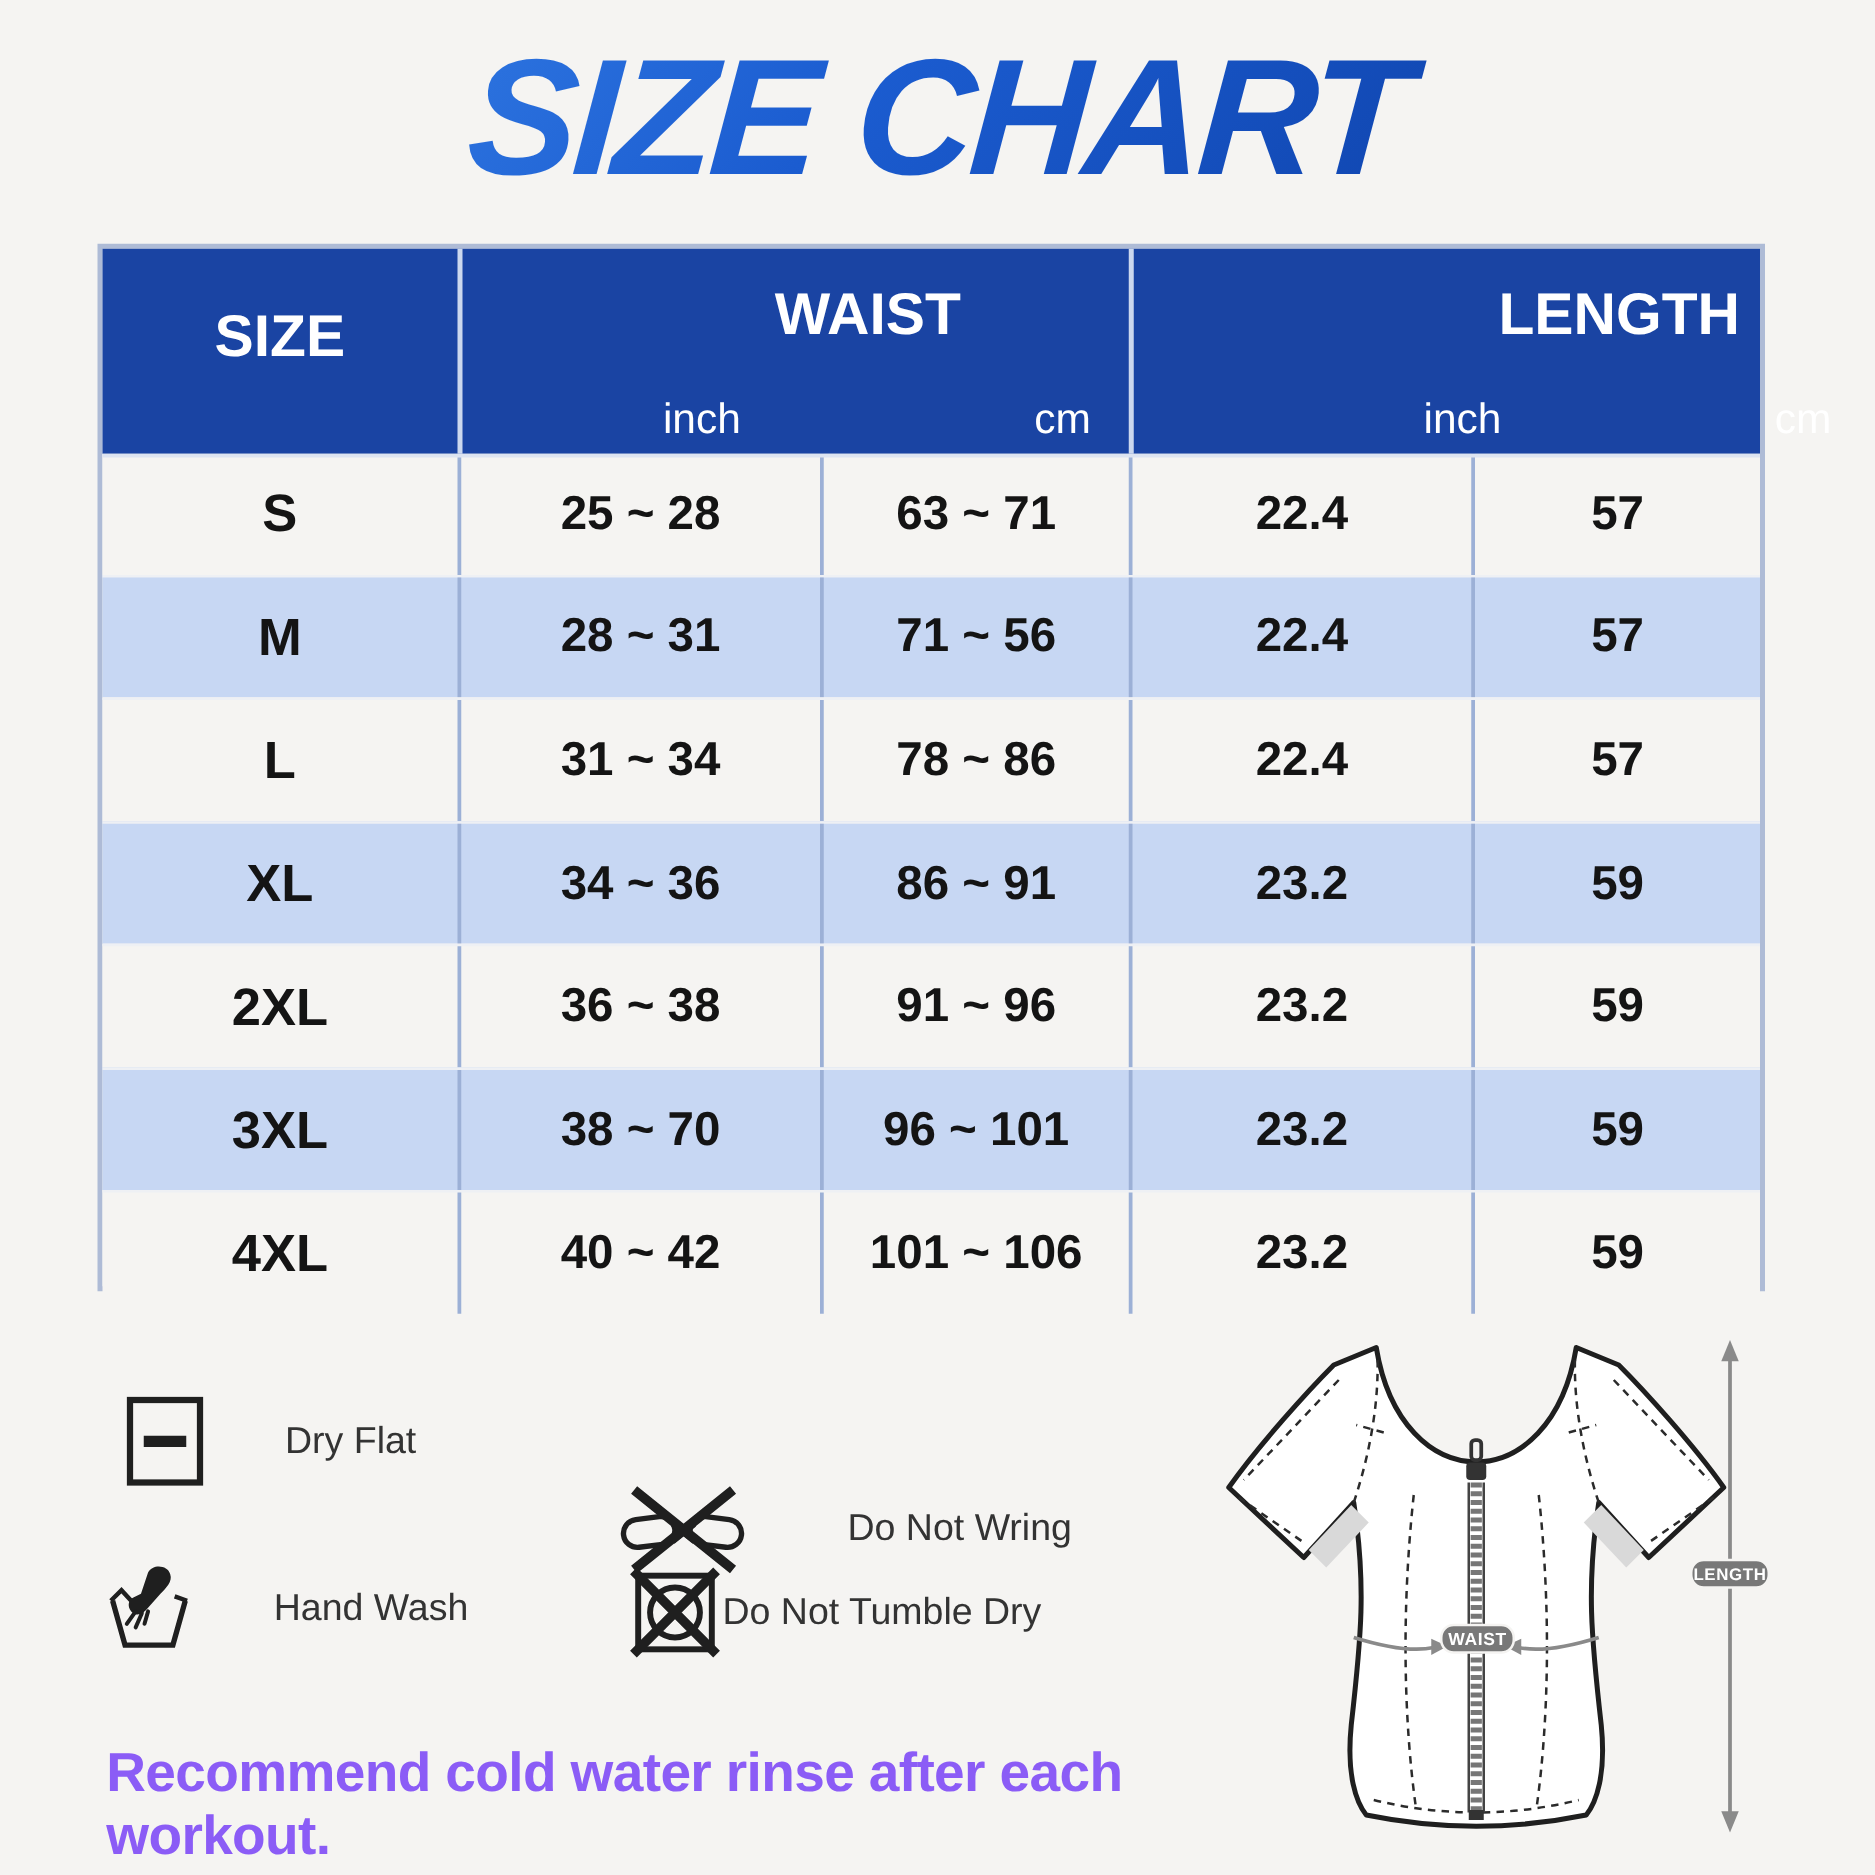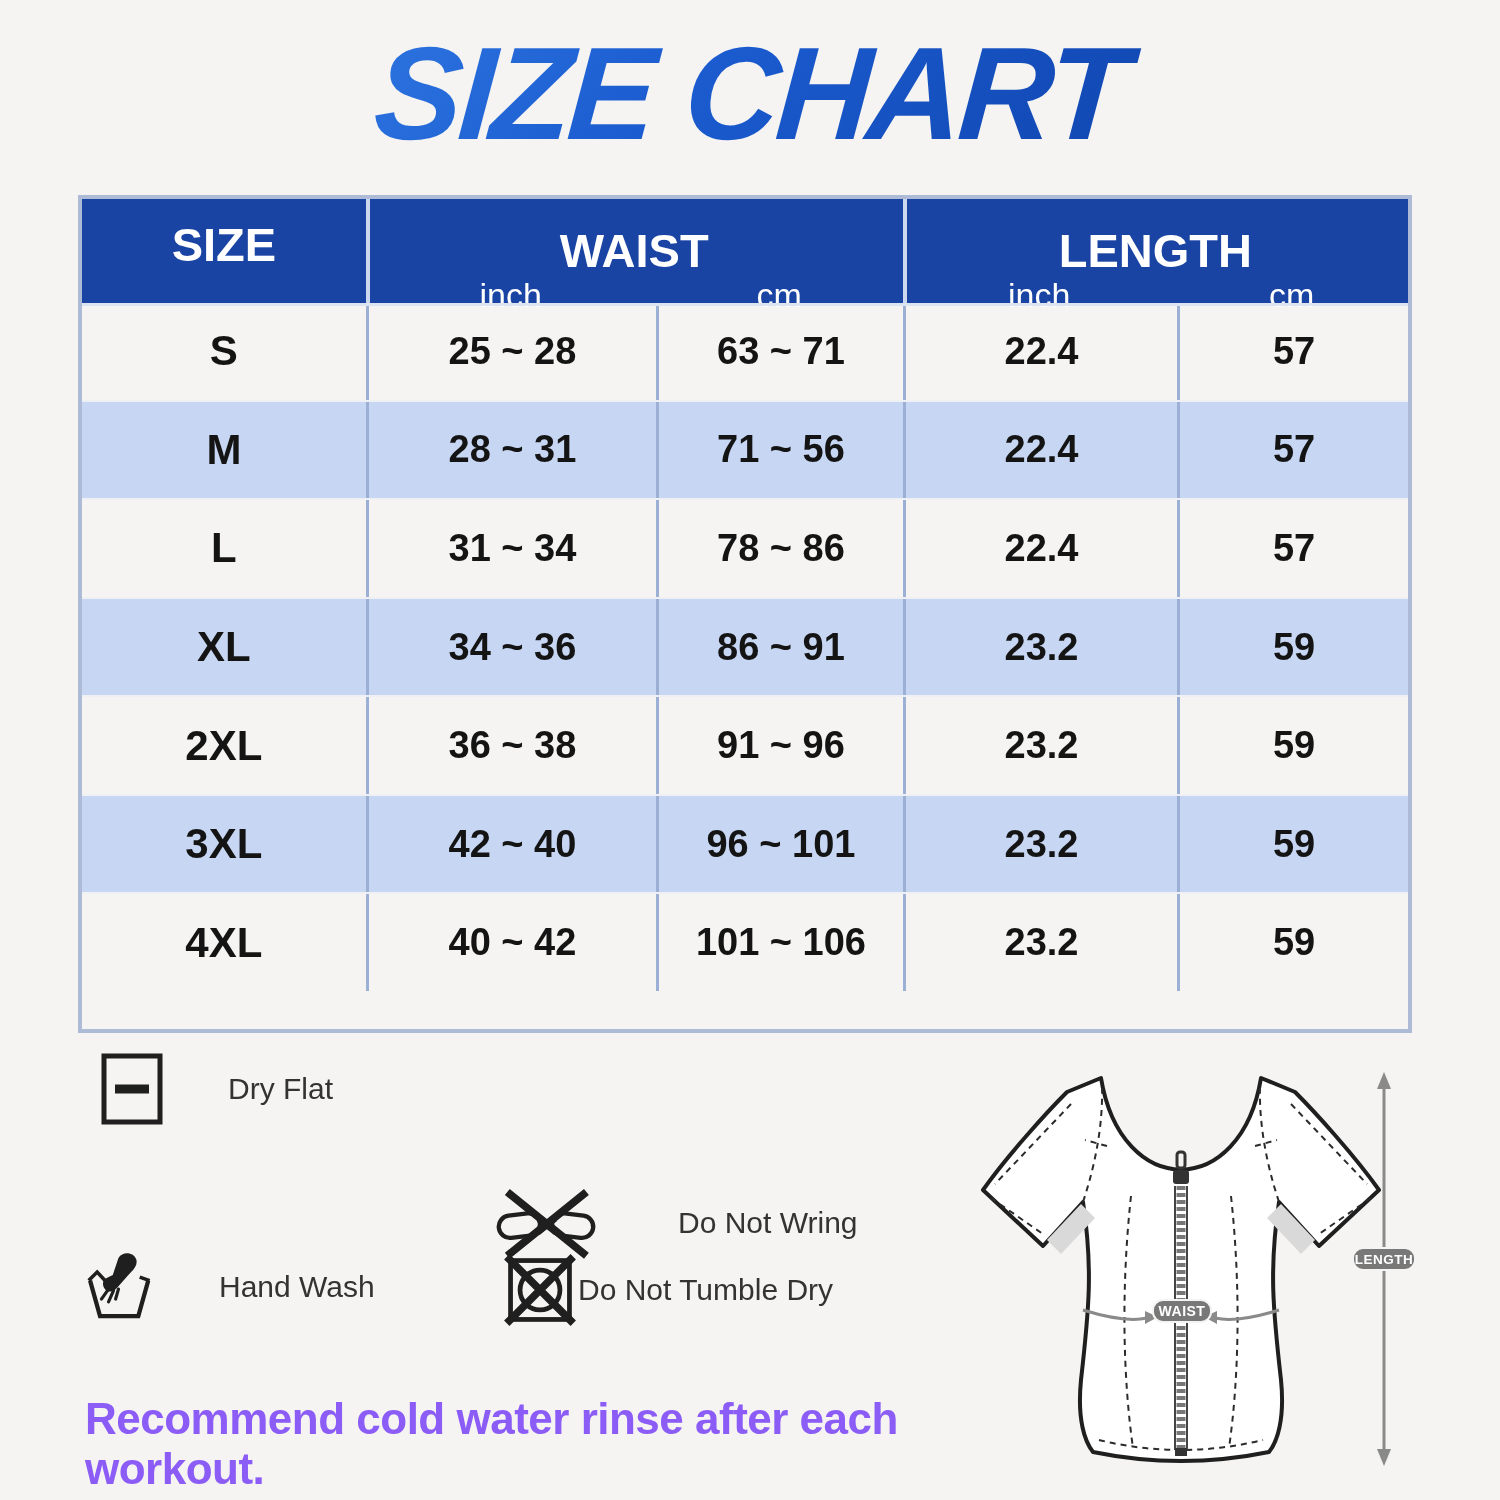--- a/index.html
+++ b/index.html
@@ -20,23 +20,24 @@
       -webkit-text-fill-color:transparent;color:transparent;
     }
   }
 
   
   .size-table{
     position:absolute;left:78px;top:195px;width:1334px;height:838px;
     border:4px solid #aebbd6;box-sizing:border-box;background:#f5f4f2;
   }
   .thead{
-    position:relative;height:104px;background:#1a44a3;color:#fff;
+    position:relative;height:164px;background:#1a44a3;color:#fff;
     display:grid;grid-template-columns:21.4% 21.9% 18.6% 20.7% 17.4%;
     grid-template-rows:75px 1fr;
+    gap:40px;
   }
   .th-size{
     grid-column:1;grid-row:1/3;display:flex;align-items:center;justify-content:center;
     font-size:47px;font-weight:700;padding-bottom:26px;box-sizing:border-box;
   }
   .group-label{
     display:flex;align-items:flex-end;justify-content:center;
     font-size:47px;font-weight:700;line-height:1;
   }
   .g-waist{grid-column:2/4;grid-row:1;}
@@ -62,21 +63,21 @@
     display:flex;align-items:center;justify-content:center;
     font-size:38px;font-weight:700;color:#141414;
   }
   .td + .td{border-left:3px solid #9cb0d6;}
   .td-size{font-size:42px;}
 
   
   .care-item{position:absolute;display:flex;align-items:center;}
   .care-item svg{display:block;flex:none;}
   .care-label{font-size:30px;color:#333;white-space:nowrap;}
-  .ci-dryflat{left:100px;top:1052px;}  .ci-dryflat .care-label{margin-left:64px;}
+  .ci-dryflat{left:100px;top:1116px;}  .ci-dryflat .care-label{margin-left:64px;}
   .ci-wring{left:490px;top:1180px;}    .ci-wring .care-label{margin-left:76px;}
   .ci-hand{left:83px;top:1248px;}      .ci-hand .care-label{margin-left:58px;}
   .ci-tumble{left:502px;top:1252px;}   .ci-tumble .care-label{}
 
   
   .garment{position:absolute;left:955px;top:1048px;width:500px;height:445px;}
   .garment svg{width:100%;height:100%;display:block;}
   .pill-text{font-family:"Liberation Sans",sans-serif;font-weight:700;fill:#fff;}
 
   
@@ -141,21 +142,21 @@
       </div>
       <div class="trow row-light">
         <div class="td td-size">2XL</div>
         <div class="td">36 ~ 38</div>
         <div class="td">91 ~ 96</div>
         <div class="td">23.2</div>
         <div class="td">59</div>
       </div>
       <div class="trow row-blue">
         <div class="td td-size">3XL</div>
-        <div class="td">42 ~ 40</div>
+        <div class="td">38 ~ 70</div>
         <div class="td">96 ~ 101</div>
         <div class="td">23.2</div>
         <div class="td">59</div>
       </div>
       <div class="trow row-light">
         <div class="td td-size">4XL</div>
         <div class="td">40 ~ 42</div>
         <div class="td">101 ~ 106</div>
         <div class="td">23.2</div>
         <div class="td">59</div>

